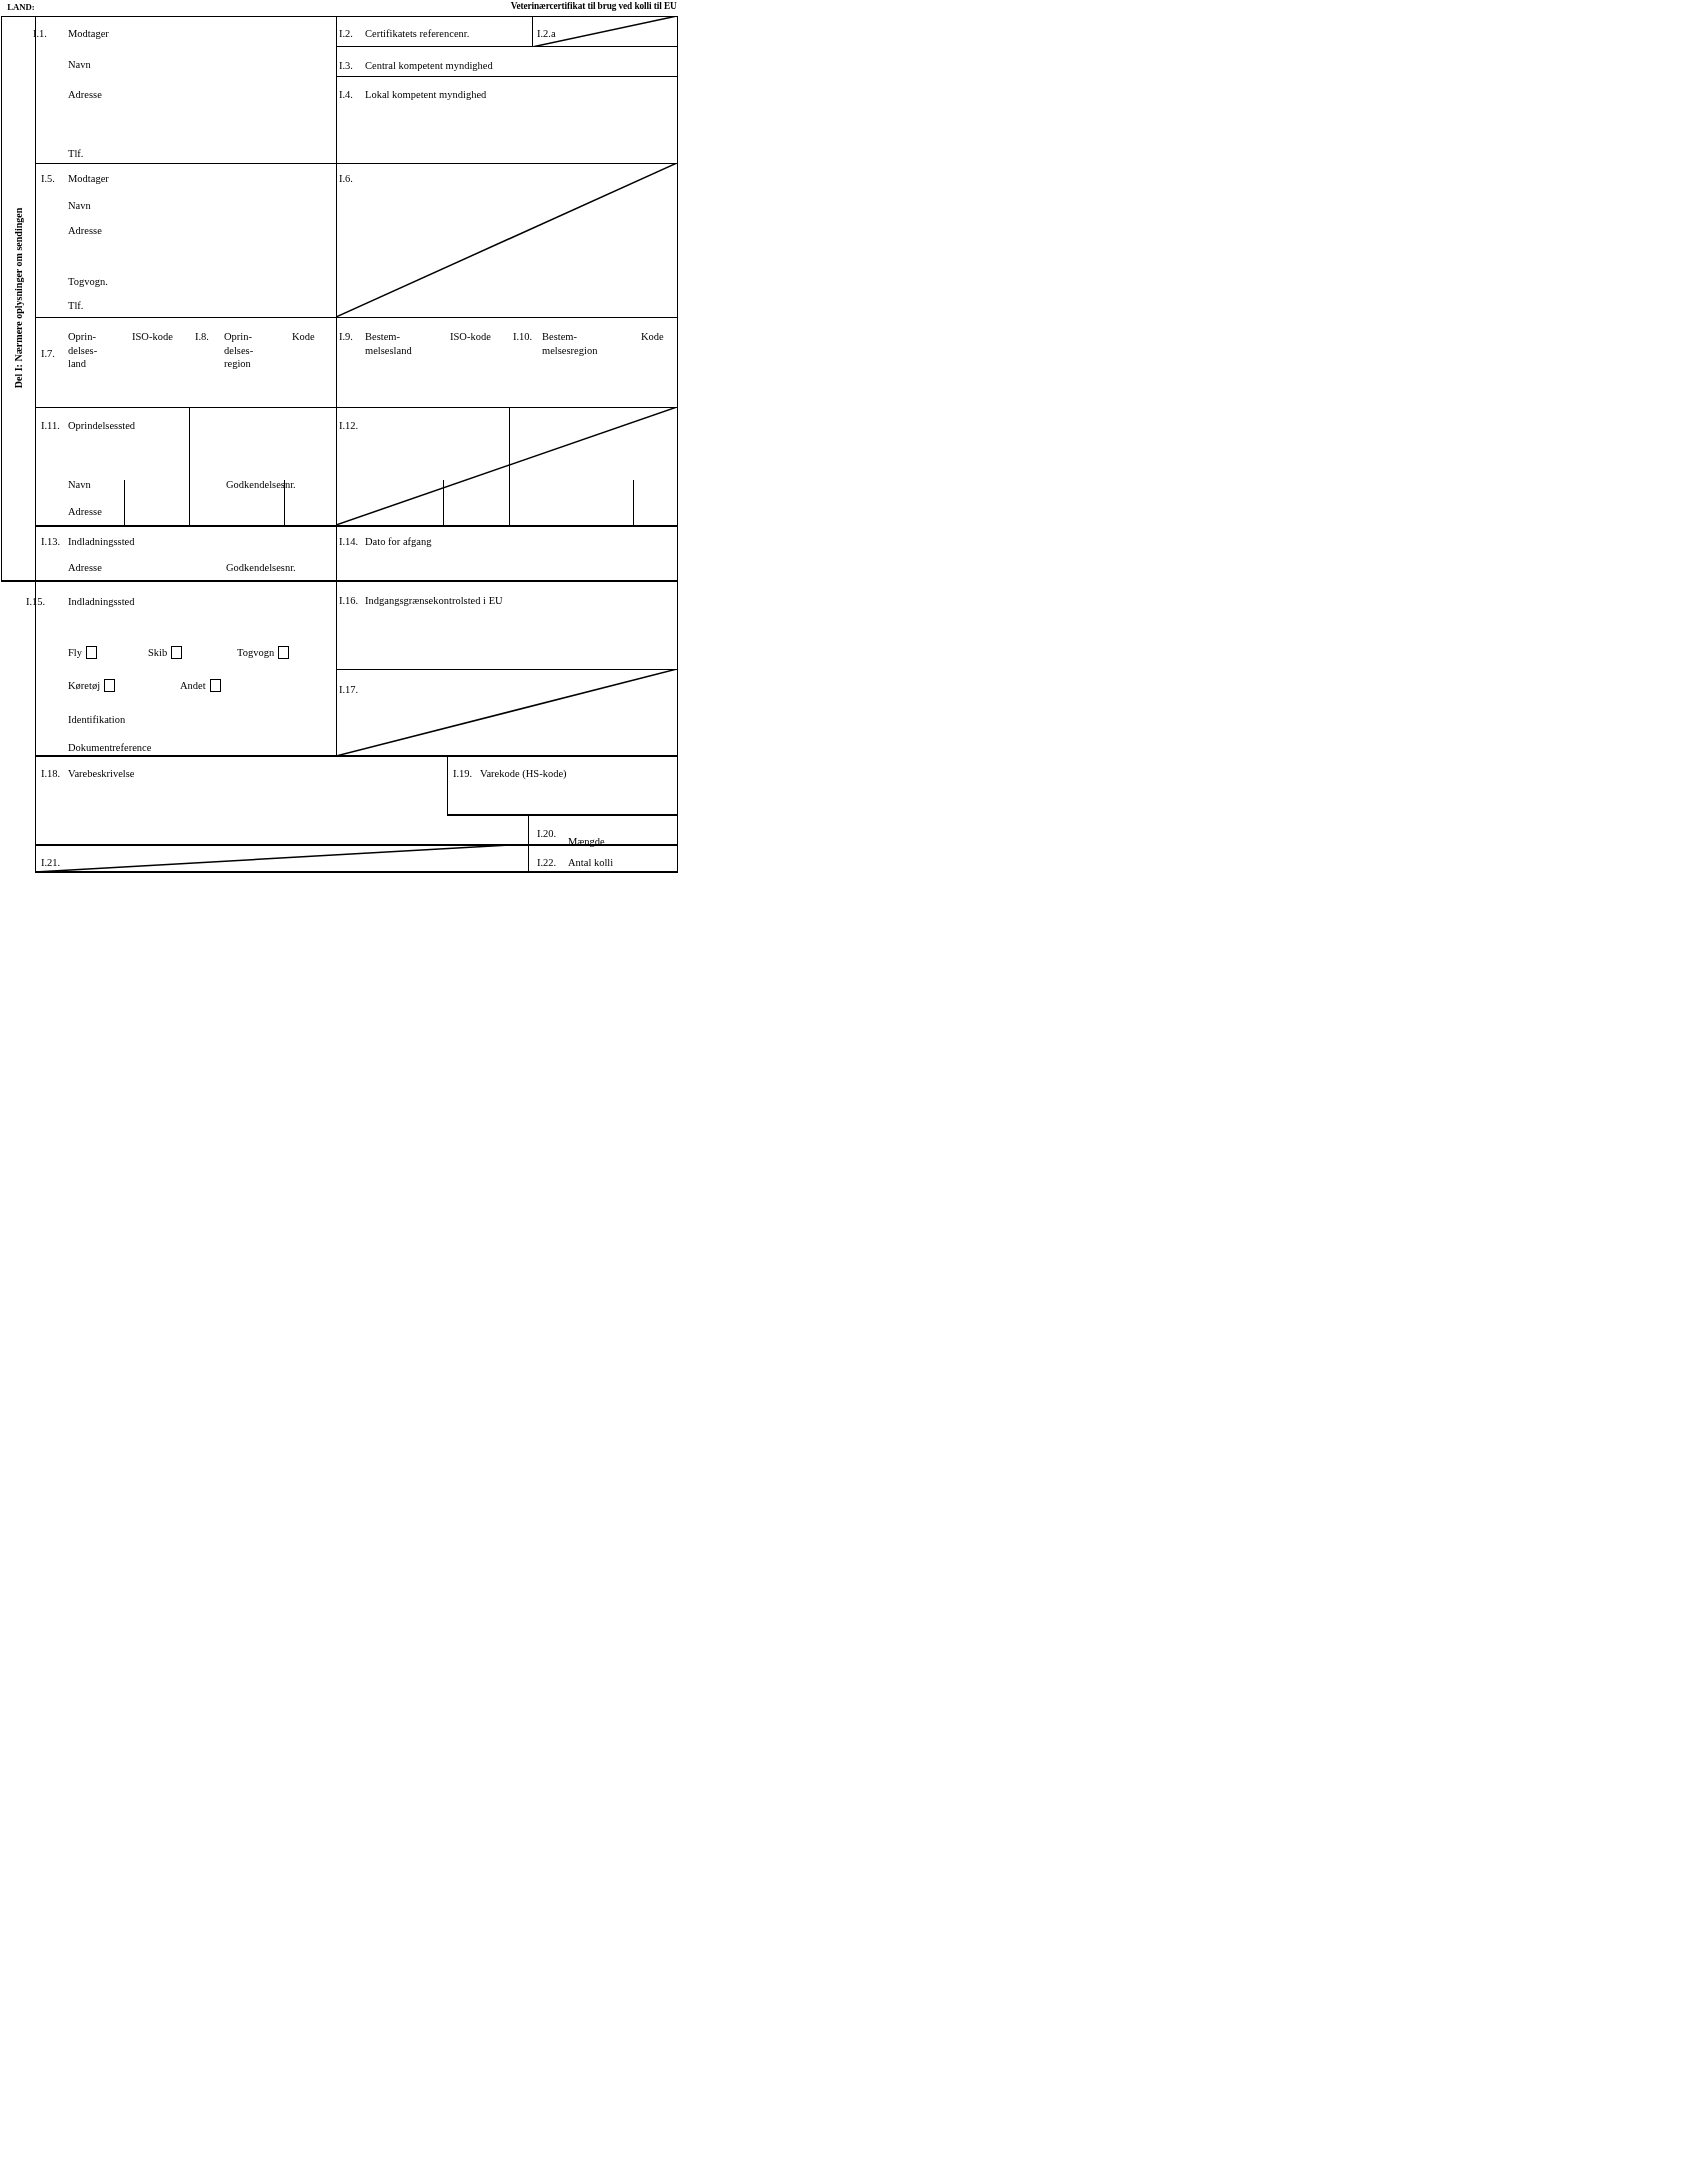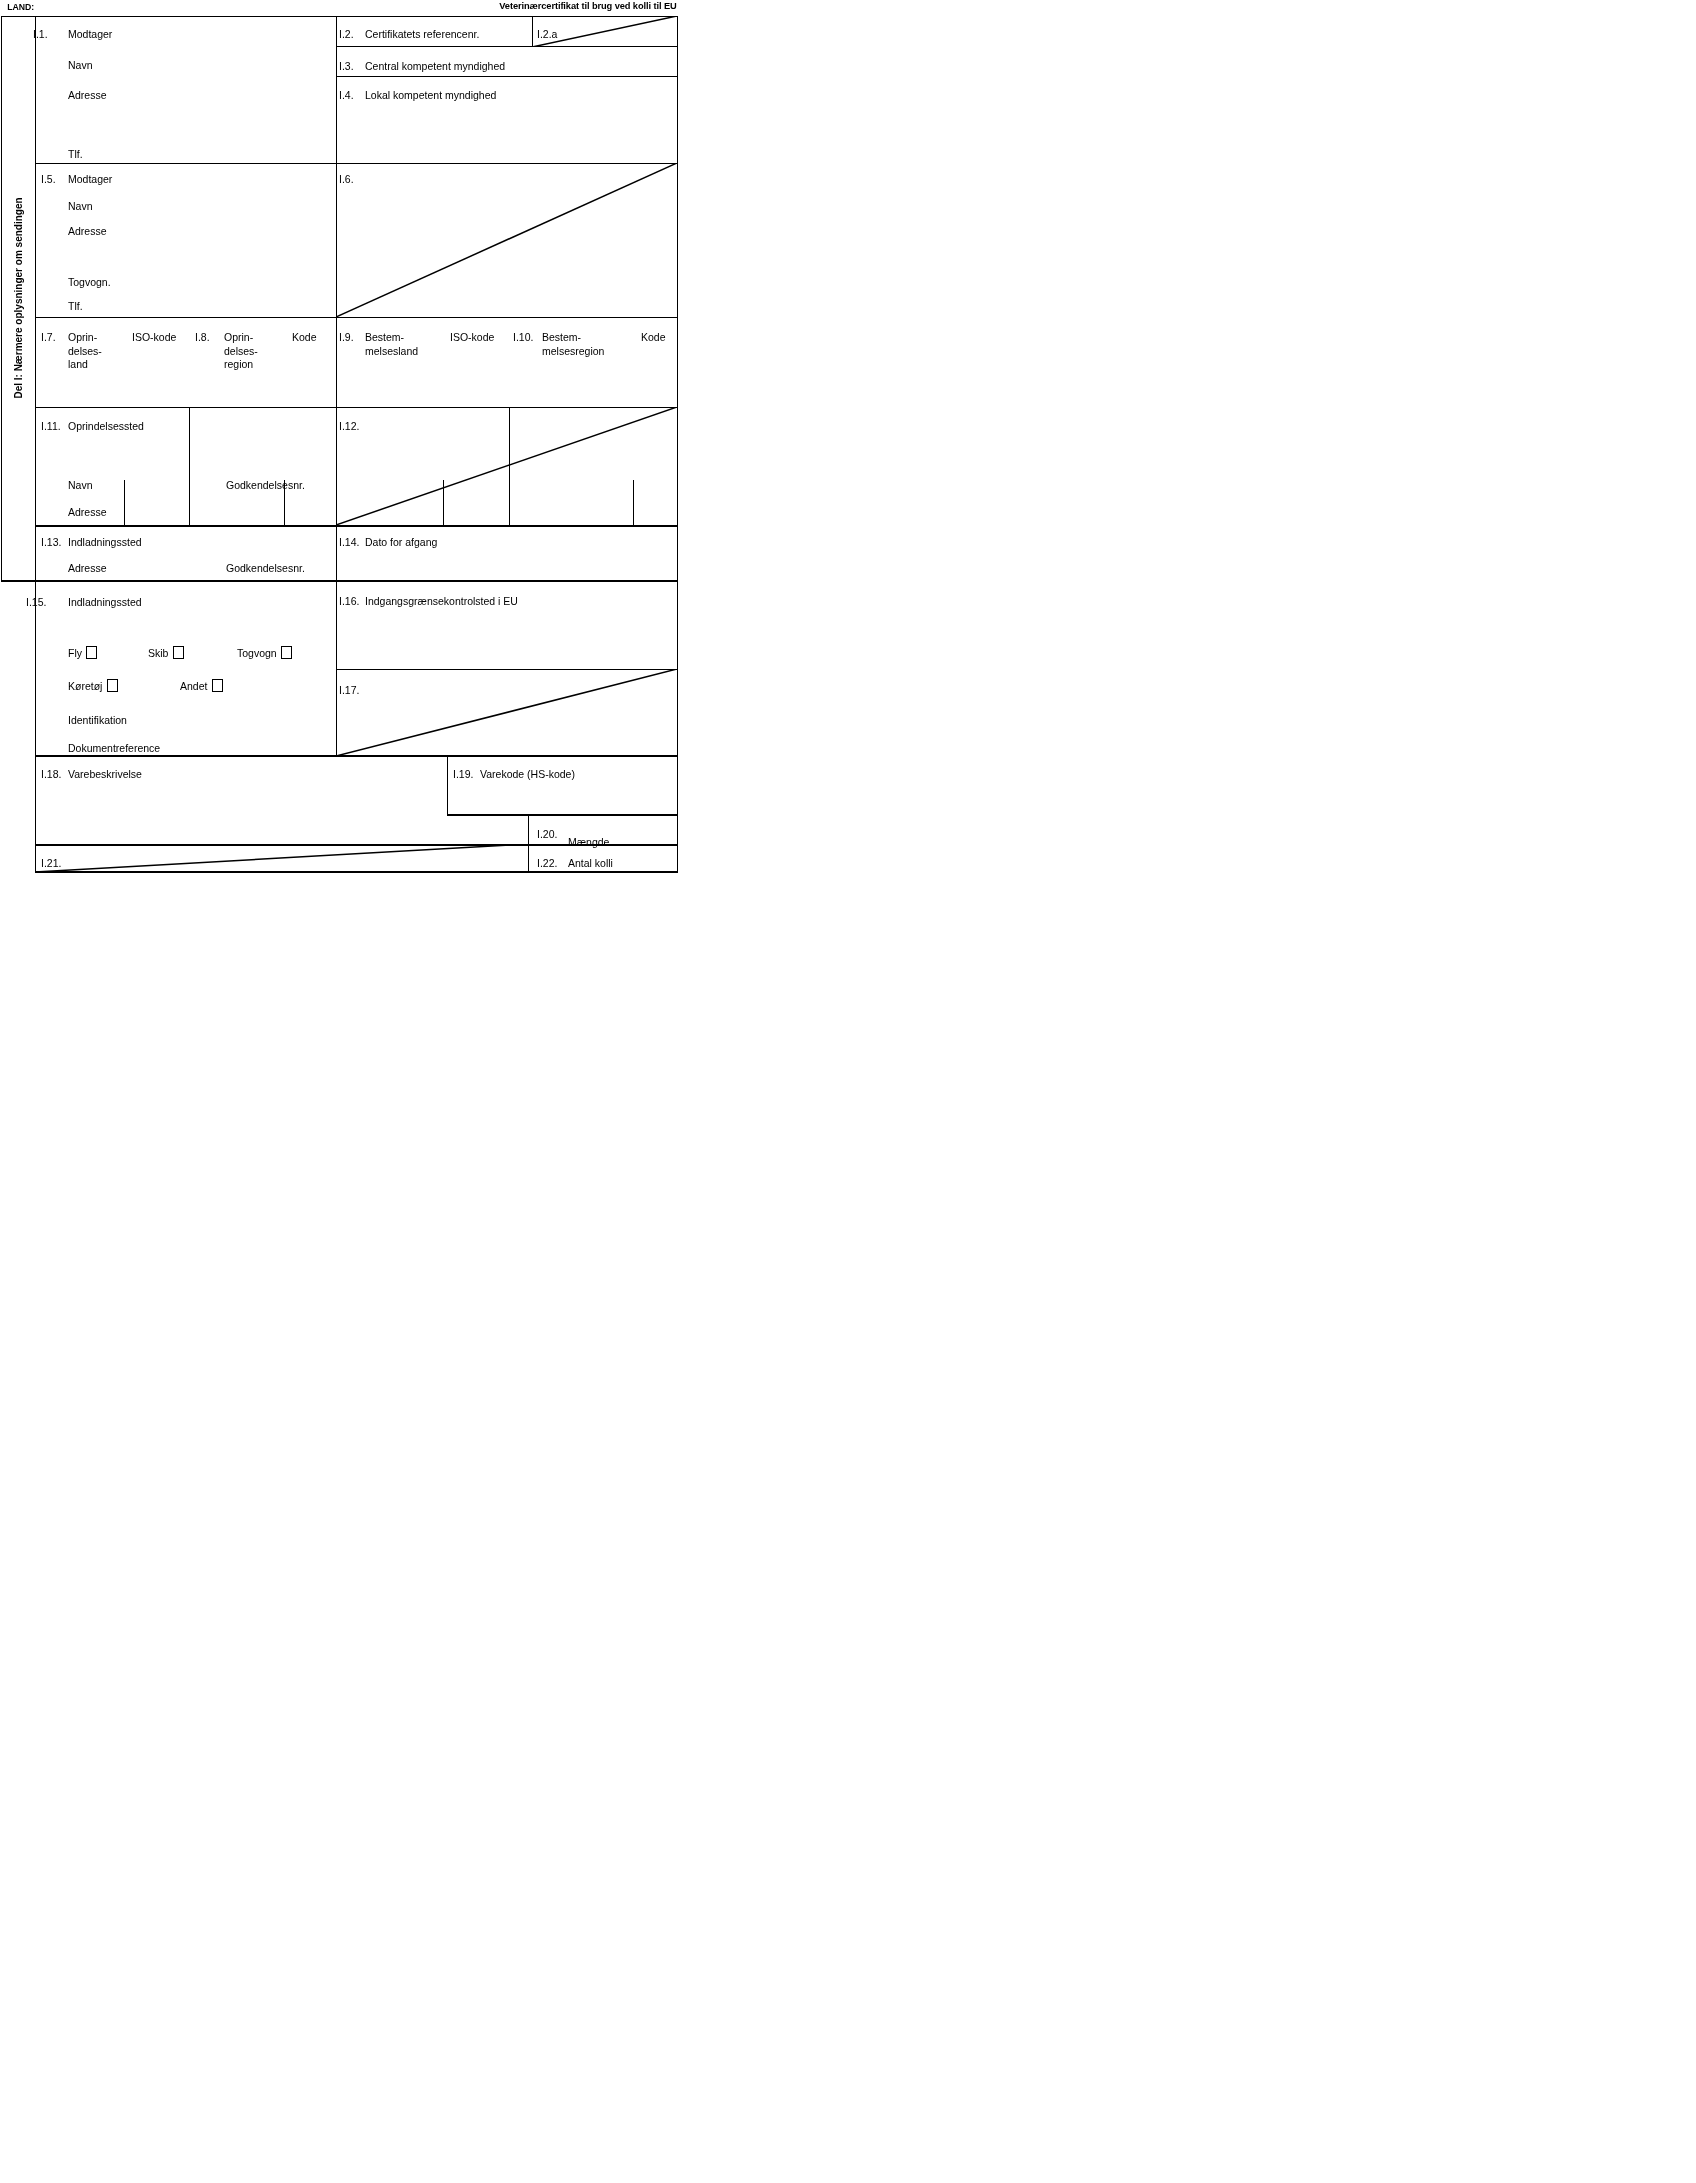--- a/index.html
+++ b/index.html
@@ -1,17 +1,17 @@
 <!DOCTYPE html>
 <html style="font-size:9.6px"><head>
 <meta charset="utf-8">
 <style>
   html,body{margin:0;padding:0;background:#fff}
   .sheet{position:relative;width:679px;height:873px;background:#fff;color:#000;
-         font-family:Liberation Sans, sans-serif;overflow:hidden}
+         font-family:Liberation Serif, serif;overflow:hidden}
   .hl,.vl{position:absolute;background:#000}
   .t{position:absolute;font-size:10.5px;line-height:1.15;white-space:nowrap}
   .country{position:absolute;top:1.8px;left:7.2px;font-size:8.7px;font-weight:bold}
   .title{position:absolute;top:1.2px;right:2.4px;font-size:9.3px;font-weight:bold;letter-spacing:-0.1px}
   .side{position:absolute;left:1.2px;top:16px;width:33px;height:564px}
   .side span{position:absolute;left:50%;top:50%;transform:translate(-50%,-50%) rotate(-90deg);
              white-space:nowrap;font-weight:bold;font-size:10px}
   .opt{position:absolute;display:inline-flex;align-items:center;font-size:10.5px}
   .cb{display:inline-block;width:9px;height:10.8px;border:1.8px solid #000;margin-left:4.2px;margin-top:-1.2px;background:#fff}
   .diag{position:absolute}
@@ -101,21 +101,21 @@
 
   <span class="t" style="left:41px;top:173px">I.5.</span>
   <span class="t" style="left:68px;top:173px">Modtager</span>
   <span class="t" style="left:68px;top:200px">Navn</span>
   <span class="t" style="left:68px;top:225px">Adresse</span>
   <span class="t" style="left:68px;top:276px">Togvogn.</span>
   <span class="t" style="left:68px;top:300px">Tlf.</span>
 
   <span class="t" style="left:339px;top:173px">I.6.</span>
 
-  <span class="t" style="left:41px;top:331px">I.7.</span>
+  <span class="t" style="left:41px;top:348px">I.7.</span>
   <span class="t" style="left:68px;top:331px">Oprin-</span>
   <span class="t" style="left:68px;top:345px">delses-</span>
   <span class="t" style="left:68px;top:358px">land</span>
   <span class="t" style="left:132px;top:331px">ISO-kode</span>
 
   <span class="t" style="left:195px;top:331px">I.8.</span>
   <span class="t" style="left:224px;top:331px">Oprin-</span>
   <span class="t" style="left:224px;top:345px">delses-</span>
   <span class="t" style="left:224px;top:358px">region</span>
   <span class="t" style="left:292px;top:331px">Kode</span>

